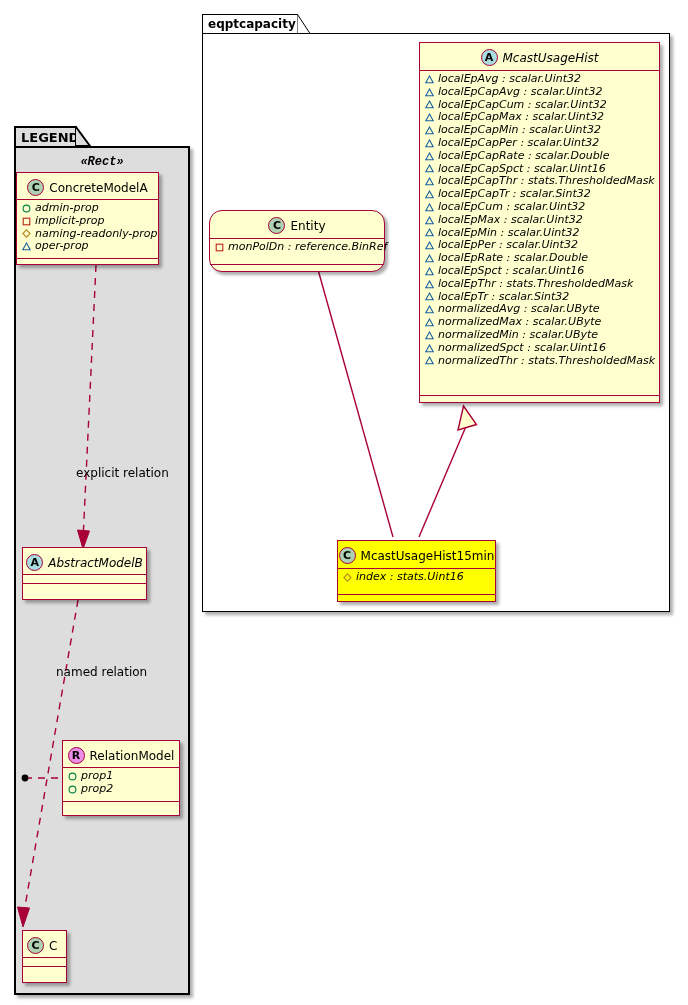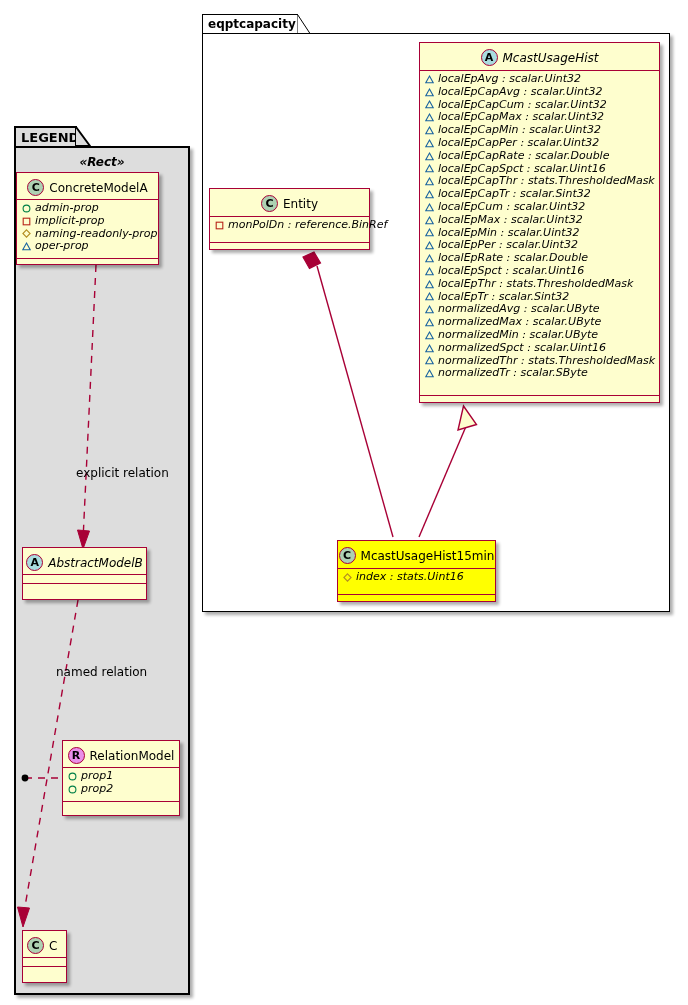--- a/index.html
+++ b/index.html
@@ -175,21 +175,21 @@
   <div class="pkg-body" style="left:202px; top:33px; width:468px; height:579px;"></div>
 
   <div class="legend-tab" style="left:14px; top:126px; width:63px; height:37px;">
     <span>LEGEND</span>
   </div>
   <svg class="abs" style="left:75px; top:126px; width:16px; height:22px;" viewBox="0 0 16 22">
     <path d="M1,1 L15,20 L1,20" fill="#dddddd" stroke="#000000" stroke-width="2"></path>
   </svg>
   <div class="legend-body" style="left:14px; top:146px; width:176px; height:849px;"></div>
 
-  <div class="stereotype-label" style="left:14px; top:155px; width:176px;">«Rect»</div>
+  <div class="stereotype-label" style="left:14px; top:155px; width:176px;font-family:Liberation Mono, monospace;">«Rect»</div>
 
   <svg class="links">
 
     <g>
       <line x1="419" y1="537" x2="467" y2="424" stroke="#a80036" stroke-width="1.4"></line>
       <path d="M463.5,406 L476.5,424.5 L458,430 Z" fill="#fefece" stroke="#a80036" stroke-width="1.4"></path>
     </g>
 
     <g>
       <line x1="393" y1="537" x2="317" y2="266" stroke="#a80036" stroke-width="1.4"></line>
@@ -394,33 +394,25 @@
           <span class="attr-text">normalizedSpct : scalar.Uint16</span>
         </div>
         <div class="attr">
           <span class="vis">
             <svg width="9" height="9" viewBox="0 0 9 9">
               <path d="M4.5,1.1 L8.2,7.7 L0.8,7.7 Z" fill="none" stroke="#1963a0" stroke-width="1.1"></path>
             </svg>
           </span>
           <span class="attr-text">normalizedThr : stats.ThresholdedMask</span>
         </div>
-        <div class="attr">
-          <span class="vis">
-            <svg width="9" height="9" viewBox="0 0 9 9">
-              <path d="M4.5,1.1 L8.2,7.7 L0.8,7.7 Z" fill="none" stroke="#1963a0" stroke-width="1.1"></path>
-            </svg>
-          </span>
-          <span class="attr-text">normalizedTr : scalar.SByte</span>
-        </div>
       </div>
     <div class="cls-foot"></div>
   </div>
 
-  <div class="cls" style="left:209px; top:188px; width:161px; height:62px;">
+  <div class="cls" style="left:209px; top:210px; width:176px; height:62px;border-radius:13px;">
     <div class="cls-head" style="height:28px; line-height:28px;">
       <span class="stereo c">C</span><span class="cls-title">Entity</span>
     </div>
     <div class="cls-attrs" style="height:26px;" id="attrs-entity">
         <div class="attr">
           <span class="vis">
             <svg width="9" height="9" viewBox="0 0 9 9">
               <rect x="1.2" y="1.2" width="6.6" height="6.6" fill="none" stroke="#b8261a" stroke-width="1.1"></rect>
             </svg>
           </span>

